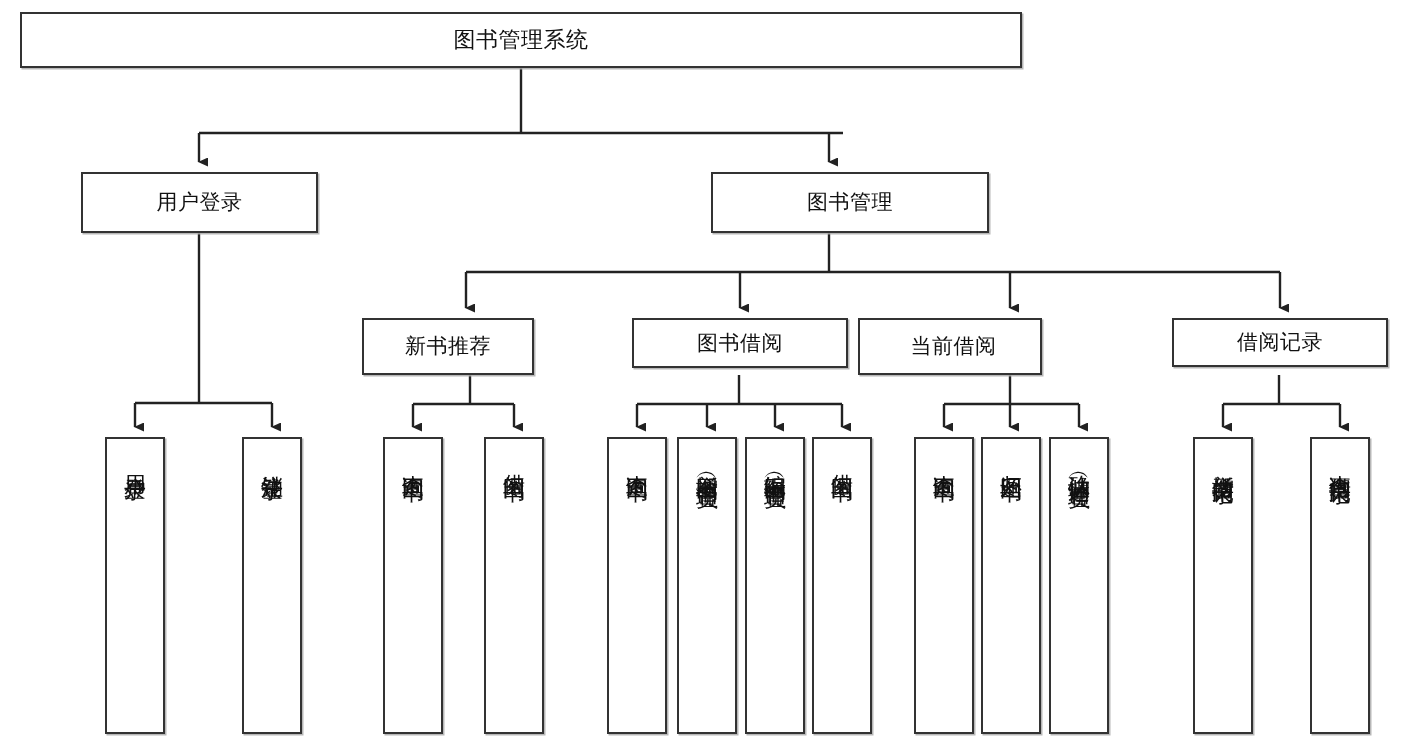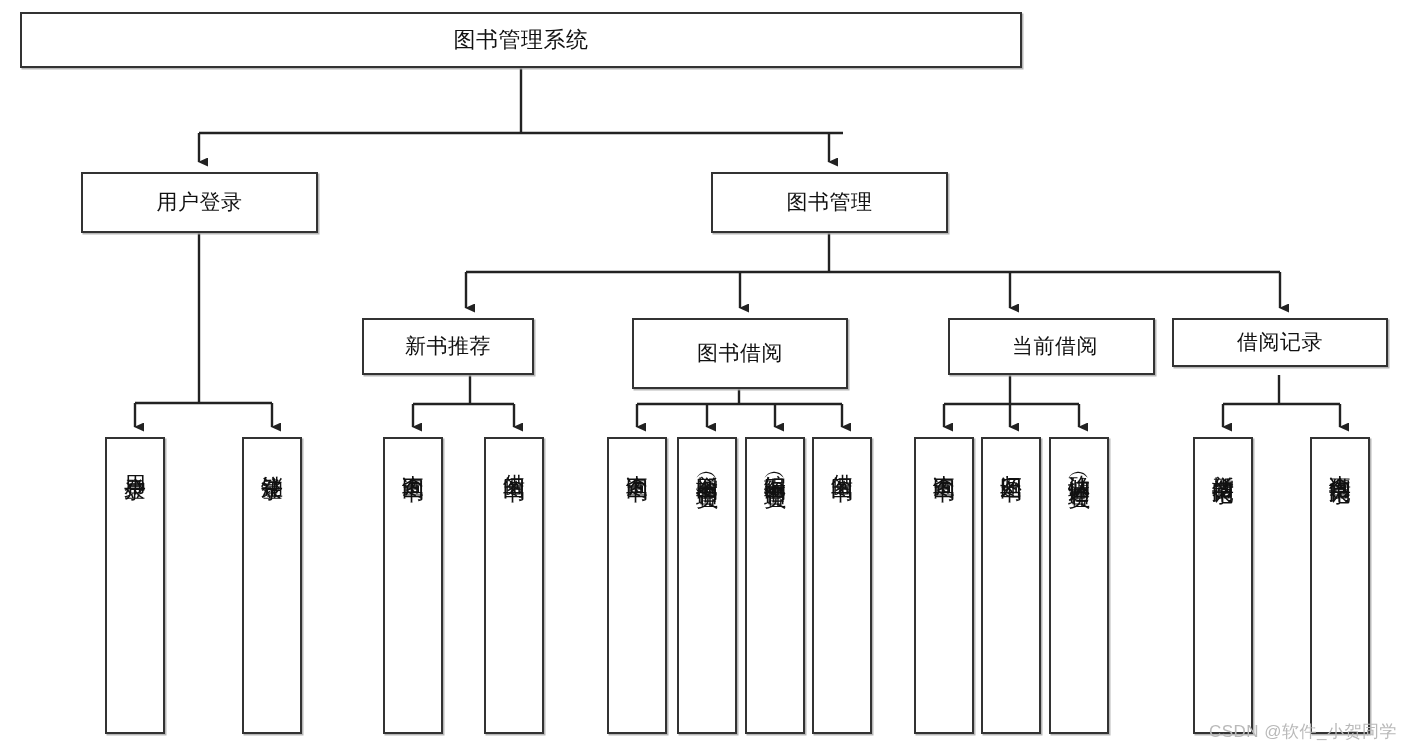--- a/index.html
+++ b/index.html
@@ -127,31 +127,31 @@
     </g>
   </svg>
 
   <div class="node root horiz" style="left:20px; top:12px; width:1002px; height:56px;">
     <span class="label">图书管理系统</span>
   </div>
 
   <div class="node horiz" style="left:81px; top:172px; width:237px; height:61px;">
     <span class="label">用户登录</span>
   </div>
-  <div class="node horiz" style="left:711px; top:172px; width:237px; height:61px;">
+  <div class="node horiz" style="left:711px; top:172px; width:278px; height:61px;">
     <span class="label">图书管理</span>
   </div>
 
   <div class="node horiz" style="left:362px; top:318px; width:172px; height:57px;">
     <span class="label">新书推荐</span>
   </div>
-  <div class="node horiz" style="left:632px; top:318px; width:216px; height:71px;">
+  <div class="node horiz" style="left:632px; top:318px; width:216px; height:50px;">
     <span class="label">图书借阅</span>
   </div>
-  <div class="node horiz" style="left:948px; top:318px; width:207px; height:57px;padding-left:7px;">
+  <div class="node horiz" style="left:858px; top:318px; width:184px; height:57px;padding-left:7px;">
     <span class="label">当前借阅</span>
   </div>
   <div class="node horiz" style="left:1172px; top:318px; width:216px; height:49px;">
     <span class="label">借阅记录</span>
   </div>
 
   <div class="node vert" style="left:105px; top:437px; width:60px; height:297px;">
     <span class="label">用户登录</span>
   </div>
   <div class="node vert" style="left:242px; top:437px; width:60px; height:297px;">
@@ -188,15 +188,14 @@
     <span class="label">确认归还（管理员）</span>
   </div>
 
   <div class="node vert" style="left:1193px; top:437px; width:60px; height:297px;">
     <span class="label">新增借阅记录</span>
   </div>
   <div class="node vert" style="left:1310px; top:437px; width:60px; height:297px;">
     <span class="label">查询借阅记录</span>
   </div>
 
-  <div class="watermark">CSDN @软件_小贺同学</div>
 
 </div>
 
 </body></html>

